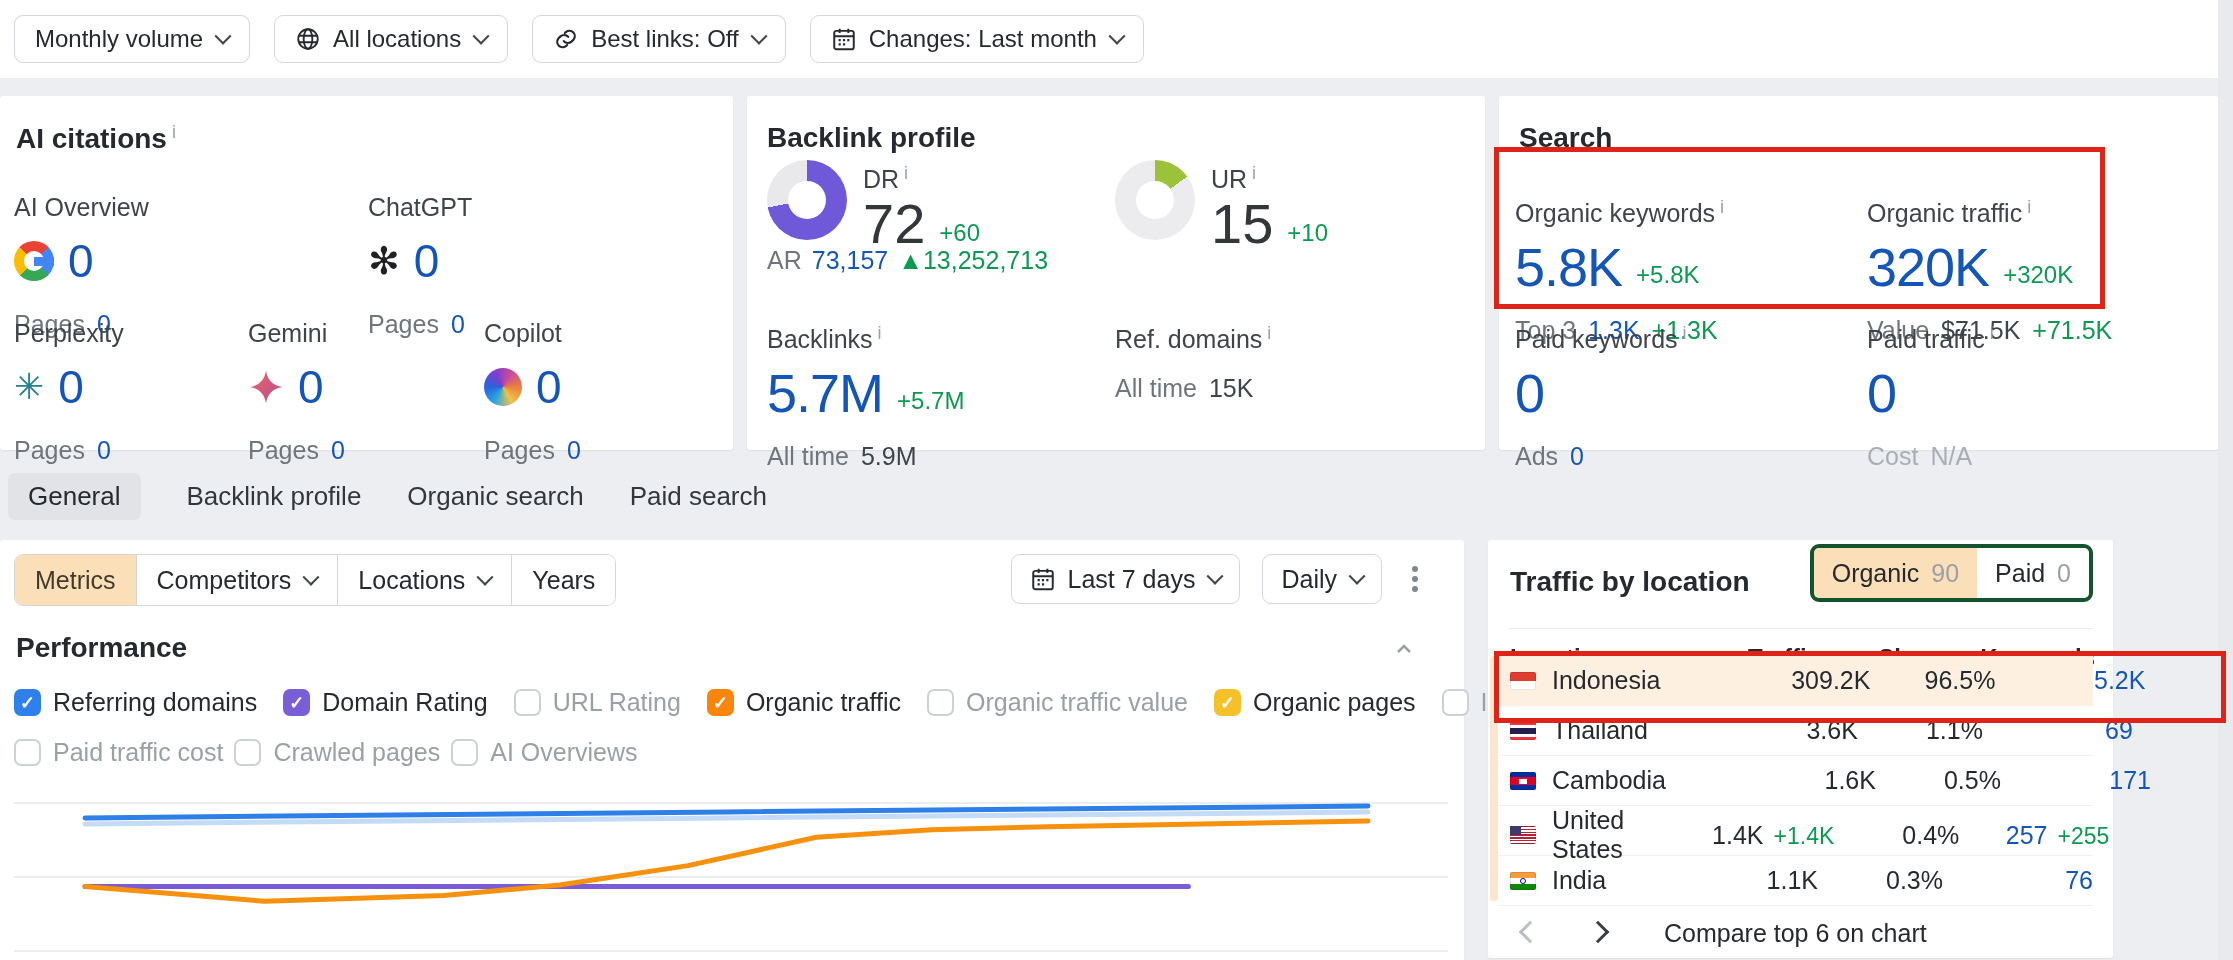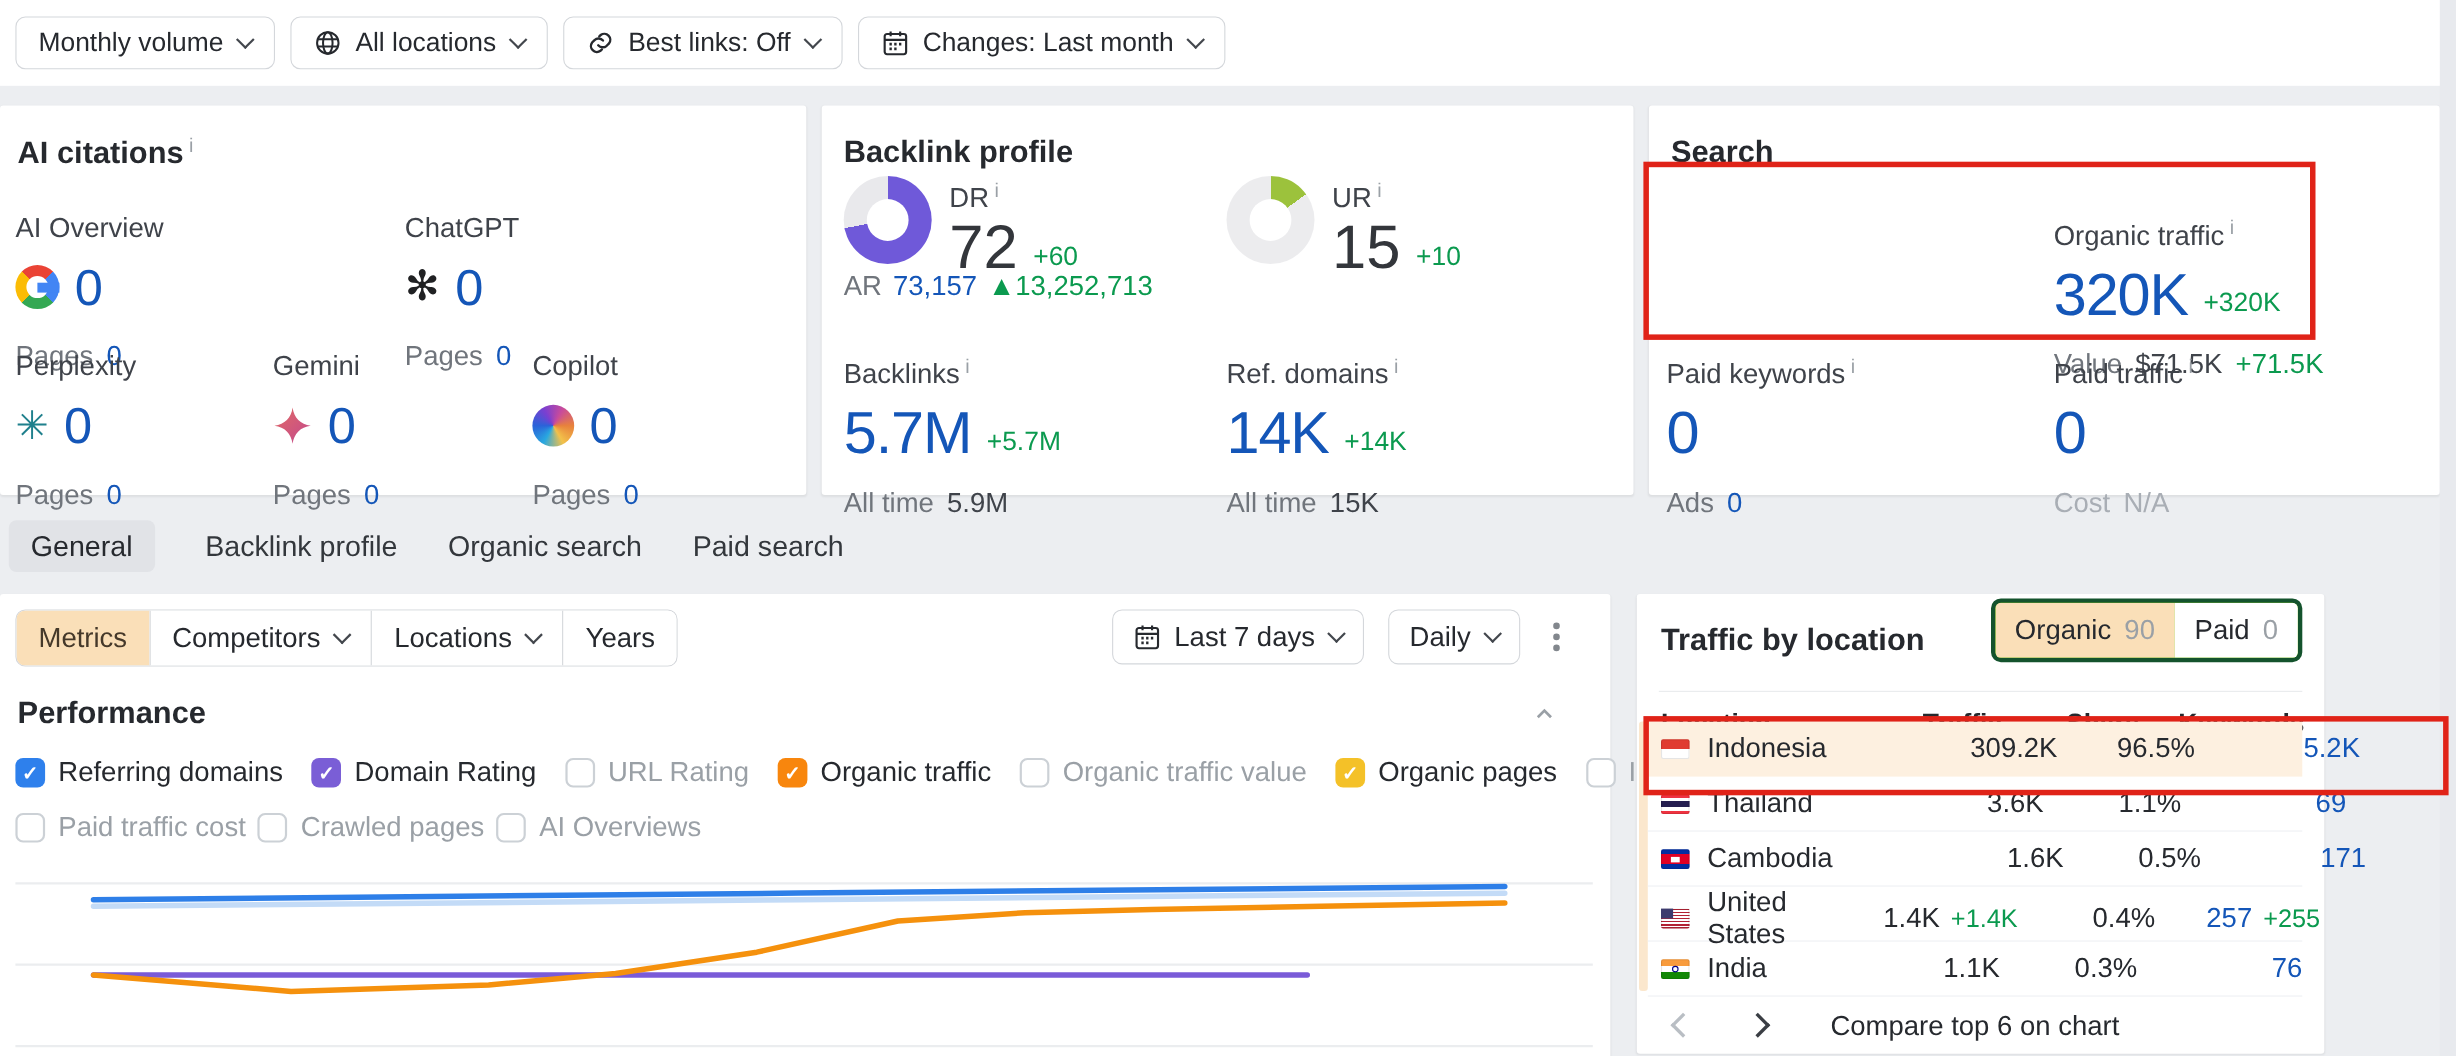--- a/index.html
+++ b/index.html
@@ -1,21 +1,21 @@
 <!DOCTYPE html>
 <html><head>
 <meta charset="utf-8">
 <style>
   html,body{margin:0;padding:0;background:#eceef1;font-family:"Liberation Sans",sans-serif;color:#26292e;}
   #screen{position:relative;width:2233px;height:960px;overflow:hidden;background:#eceef1;}
   button{font-family:"Liberation Sans",sans-serif;cursor:pointer;}
 
   
   .topbar{position:absolute;left:0;top:0;width:2233px;height:78px;background:#fff;}
-  #toolbar-buttons{position:absolute;left:14px;top:15px;display:flex;gap:14px;}
+  #toolbar-buttons{position:absolute;left:14px;top:15px;display:flex;gap:24px;}
   .tb-btn{display:flex;align-items:center;gap:12px;height:48px;padding:0 20px;background:#fff;
           border:1px solid #d4d7db;border-radius:9px;font-size:24px;color:#26292e;}
   .chev{width:10px;height:10px;border-left:2.5px solid #43474d;border-bottom:2.5px solid #43474d;
         transform:rotate(-45deg) translate(2px,-2px);flex:none;margin-left:2px;}
   .icon{display:inline-flex;align-items:center;justify-content:center;flex:none;}
 
   
   .card{position:absolute;background:#fff;border-radius:3px;box-shadow:0 1px 2px rgba(27,31,35,.07);}
   #card-ai{left:0;top:96px;width:733px;height:354px;}
   #card-backlink{left:747px;top:96px;width:738px;height:354px;}
@@ -271,33 +271,41 @@
           <span class="m-value">5.7M</span>
           <span class="m-delta">+5.7M</span>
         </div>
       <div class="m-sub">
           <span>All time</span>
           <span class="v-dark">5.9M</span>
         </div>
     </div>
     <div class="mblock" style="left:368px;top:222px;">
       <div class="m-label"><span>Ref. domains</span><span class="info">i</span></div>
-      <div class="m-valrow">
-          <span class="m-value">14K</span>
-          <span class="m-delta">+14K</span>
-        </div>
       <div class="m-sub">
           <span>All time</span>
           <span class="v-dark">15K</span>
         </div>
     </div>
   </div>
 
   <div class="card" id="card-search">
     <div class="card-title"><span>Search</span></div>
+    <div class="mblock" style="left:16px;top:96px;">
+      <div class="m-label"><span>Organic keywords</span><span class="info">i</span></div>
+      <div class="m-valrow">
+          <span class="m-value">5.8K</span>
+          <span class="m-delta">+5.8K</span>
+        </div>
+      <div class="m-sub">
+          <span>Top 3</span>
+          <span class="v-blue">1.3K</span>
+          <span class="v-green">+1.3K</span>
+        </div>
+    </div>
     <div class="mblock" style="left:368px;top:96px;">
       <div class="m-label"><span>Organic traffic</span><span class="info">i</span></div>
       <div class="m-valrow">
           <span class="m-value">320K</span>
           <span class="m-delta">+320K</span>
         </div>
       <div class="m-sub">
           <span>Value</span>
           <span class="v-dark">$71.5K</span>
           <span class="v-green">+71.5K</span>

